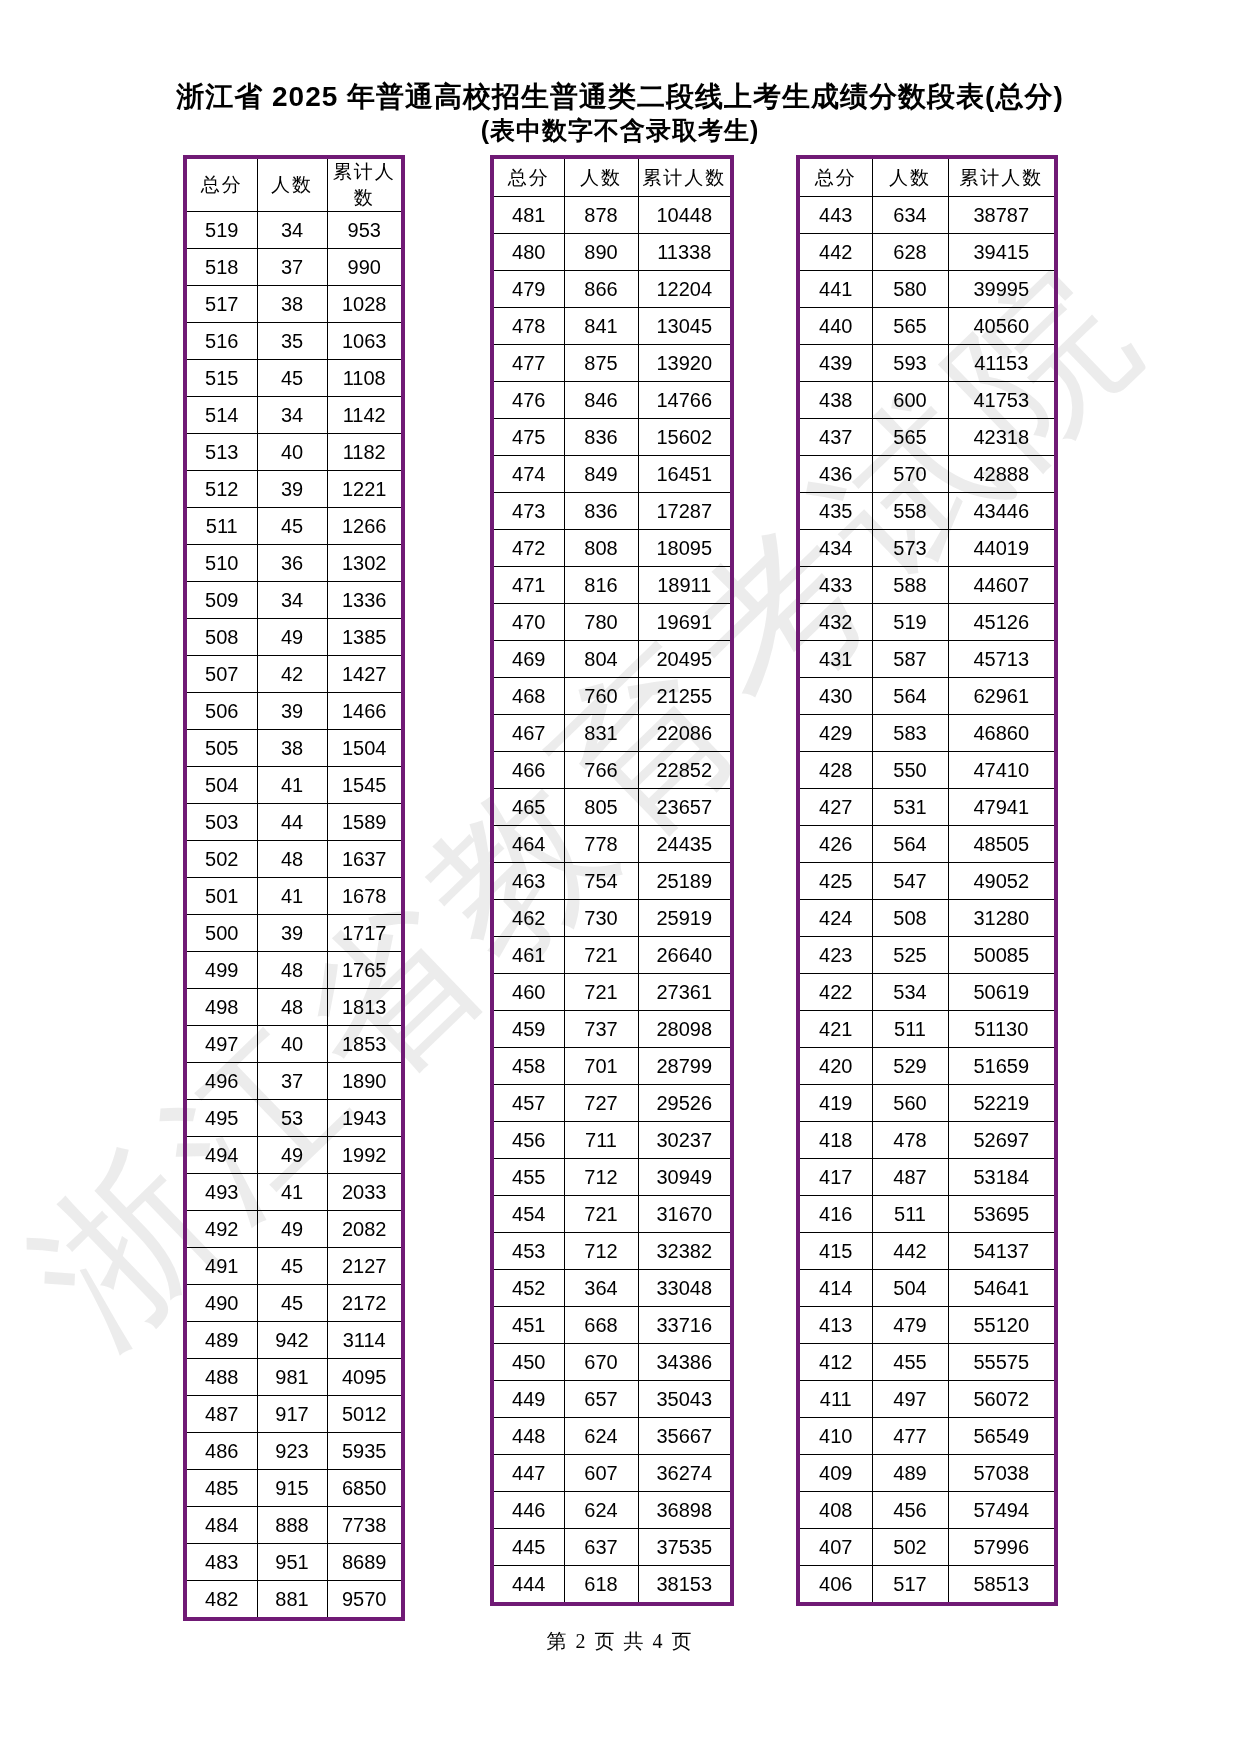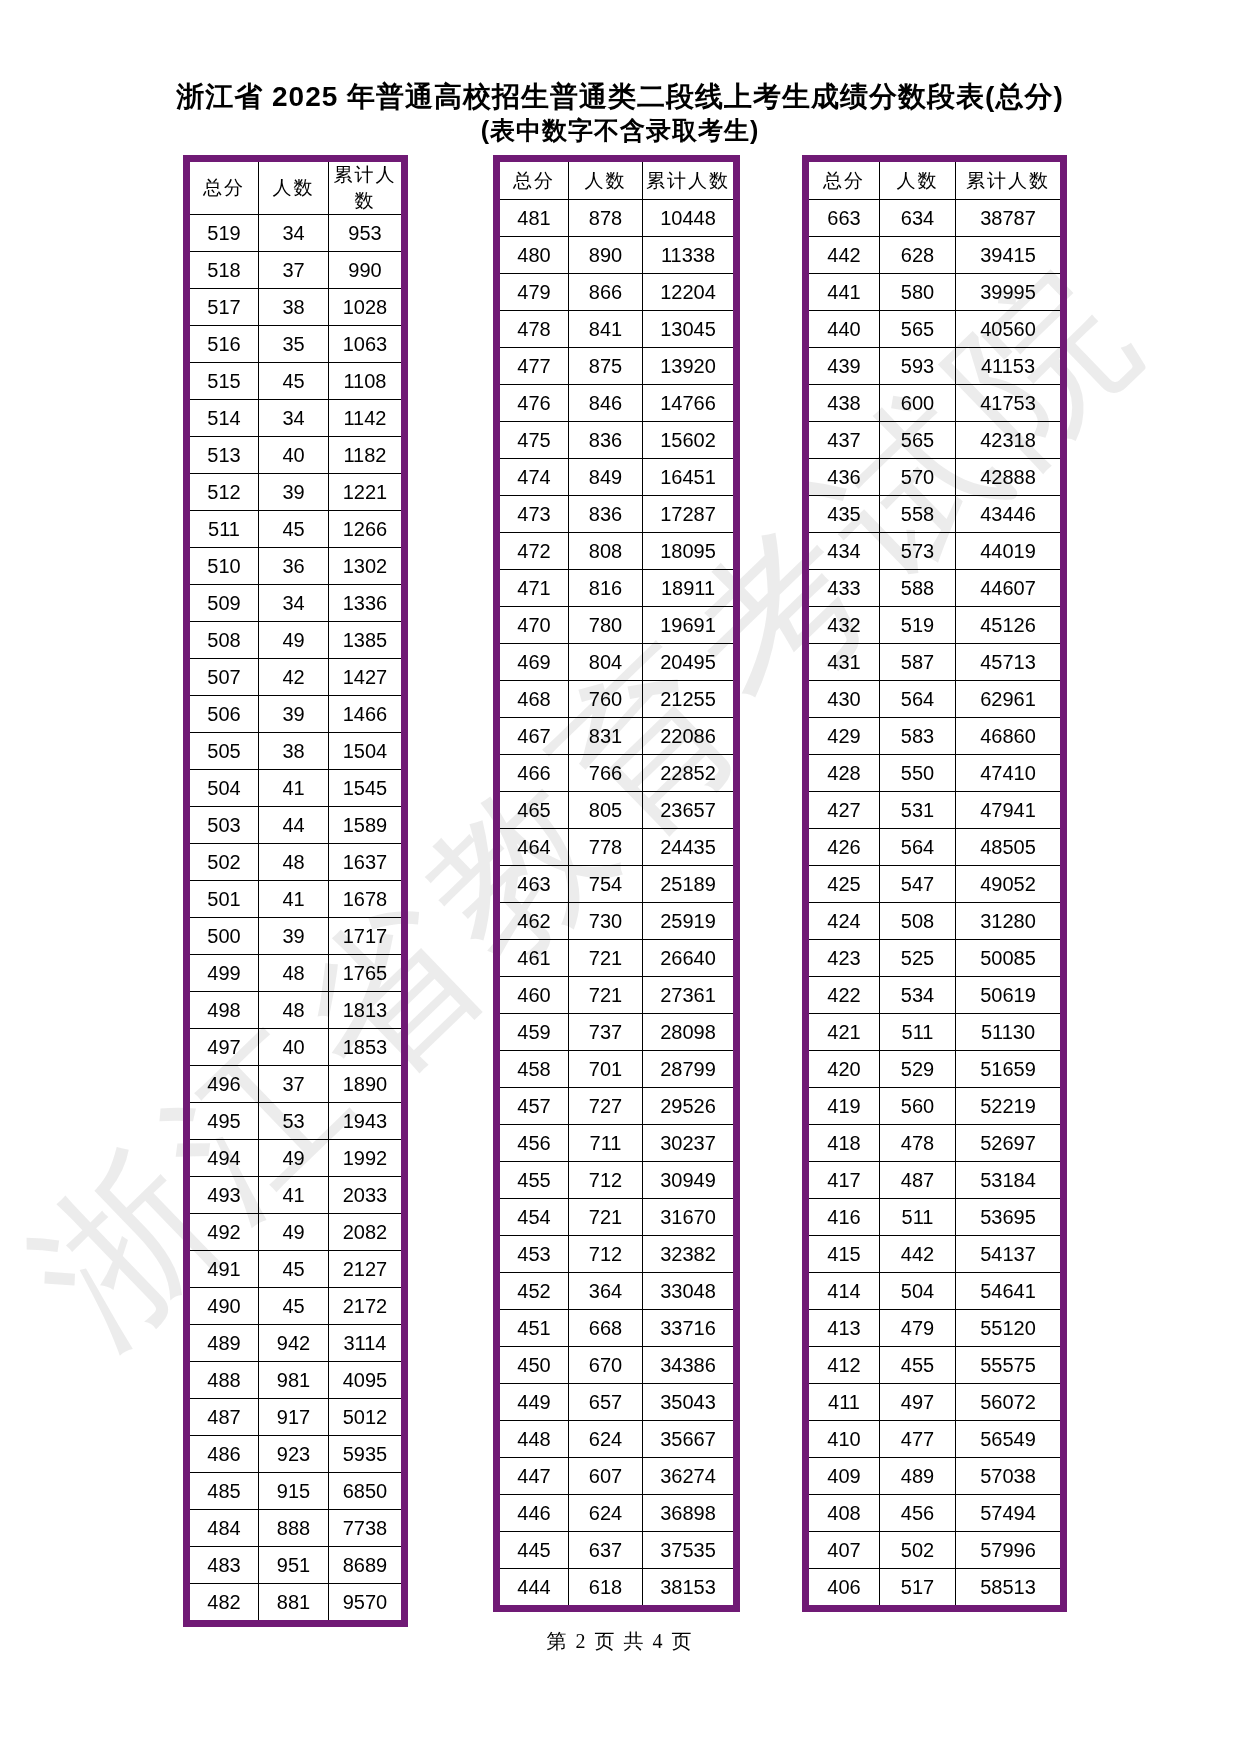--- a/index.html
+++ b/index.html
@@ -37,21 +37,21 @@
     font-size:25px; font-weight:bold;
     letter-spacing:1px;
   }
   .tables {
     position:absolute; top:155px; left:183px;
     display:flex; align-items:flex-start;
   }
   table.t {
     border-collapse:collapse;
     table-layout:fixed;
-    border:7px solid #701a75;
+    border:4px solid #701a75;
   }
   table.t2 { margin-left:85px; }
   table.t3 { margin-left:62px; }
   .t th, .t td {
     border:1px solid #000;
     text-align:center;
     vertical-align:middle;
     padding:0;
     overflow:hidden;
   }
@@ -507,21 +507,21 @@
         </colgroup>
         <thead>
           <tr>
             <th>总分</th>
             <th>人数</th>
             <th>累计人数</th>
           </tr>
         </thead>
         <tbody>
           <tr>
-            <td>663</td>
+            <td>443</td>
             <td>634</td>
             <td>38787</td>
           </tr>
           <tr>
             <td>442</td>
             <td>628</td>
             <td>39415</td>
           </tr>
           <tr>
             <td>441</td>

